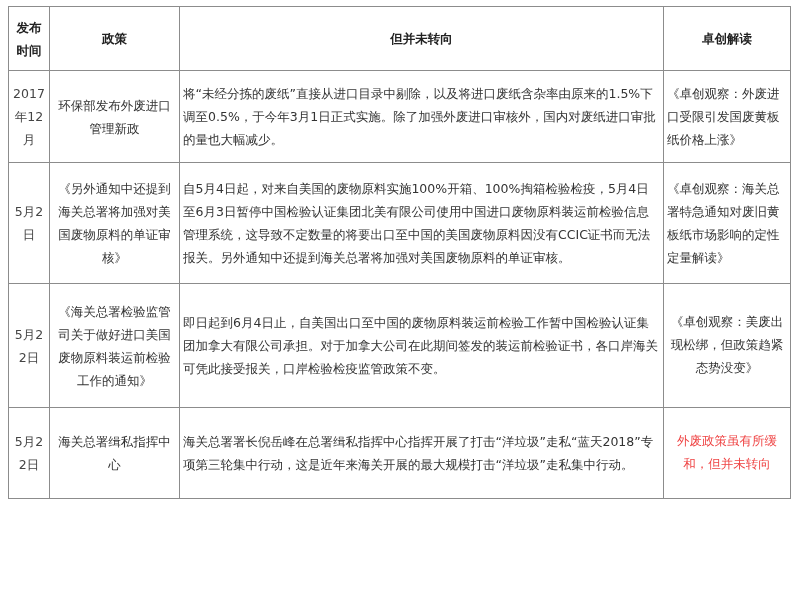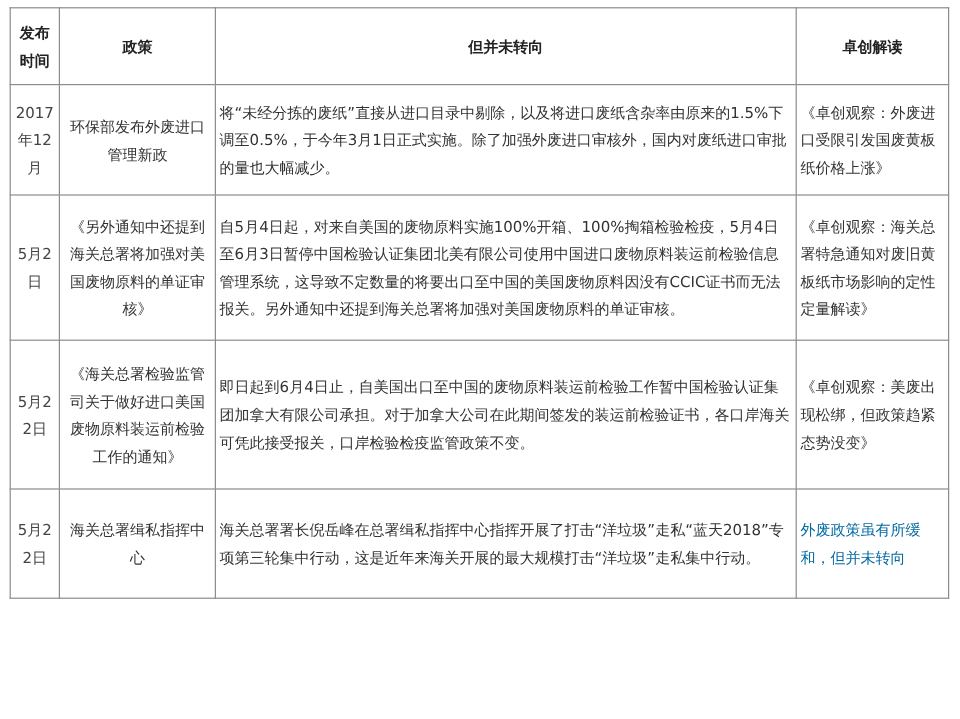--- a/index.html
+++ b/index.html
@@ -16,28 +16,28 @@
   }
   table.policy th { font-weight: bold; color: #222; text-align: center; }
   col.c-date { width: 41px; }
   col.c-policy { width: 130px; }
   col.c-content { width: 484px; }
   col.c-analysis { width: 127px; }
   td.date { text-align: center; color: #444; }
   td.policy-name { text-align: center; }
   td.content { text-align: left; }
   td.analysis { text-align: left; margin-left: 16px; }
-  td.analysis.center { text-align: left; }
+  td.analysis.center { text-align: center; font-family: Liberation Serif, serif; }
   tr.h-header { height: 64px; padding-left: 42px; }
   tr.h-r1 { height: 92px; }
   tr.h-r2 { height: 121px; }
   tr.h-r3 { height: 94px; }
   tr.h-r4 { height: 124px; }
   tr.h-r5 { height: 91px; }
-  .faded { color: #0369a1; }
+  .faded { color: #ef4444; }
 </style>
 </head>
 <body>
 
 <table class="policy">
   <colgroup>
     <col class="c-date">
       <col class="c-policy">
       <col class="c-content">
       <col class="c-analysis">

